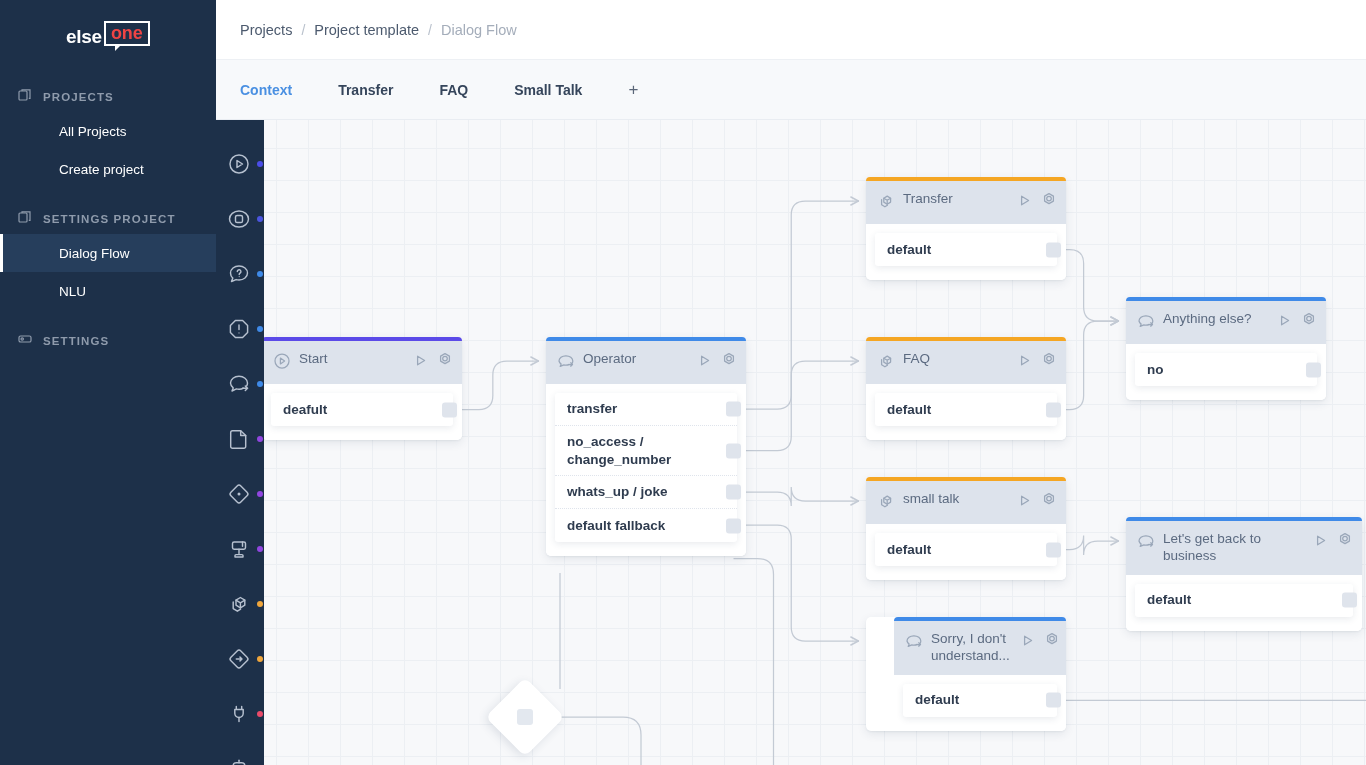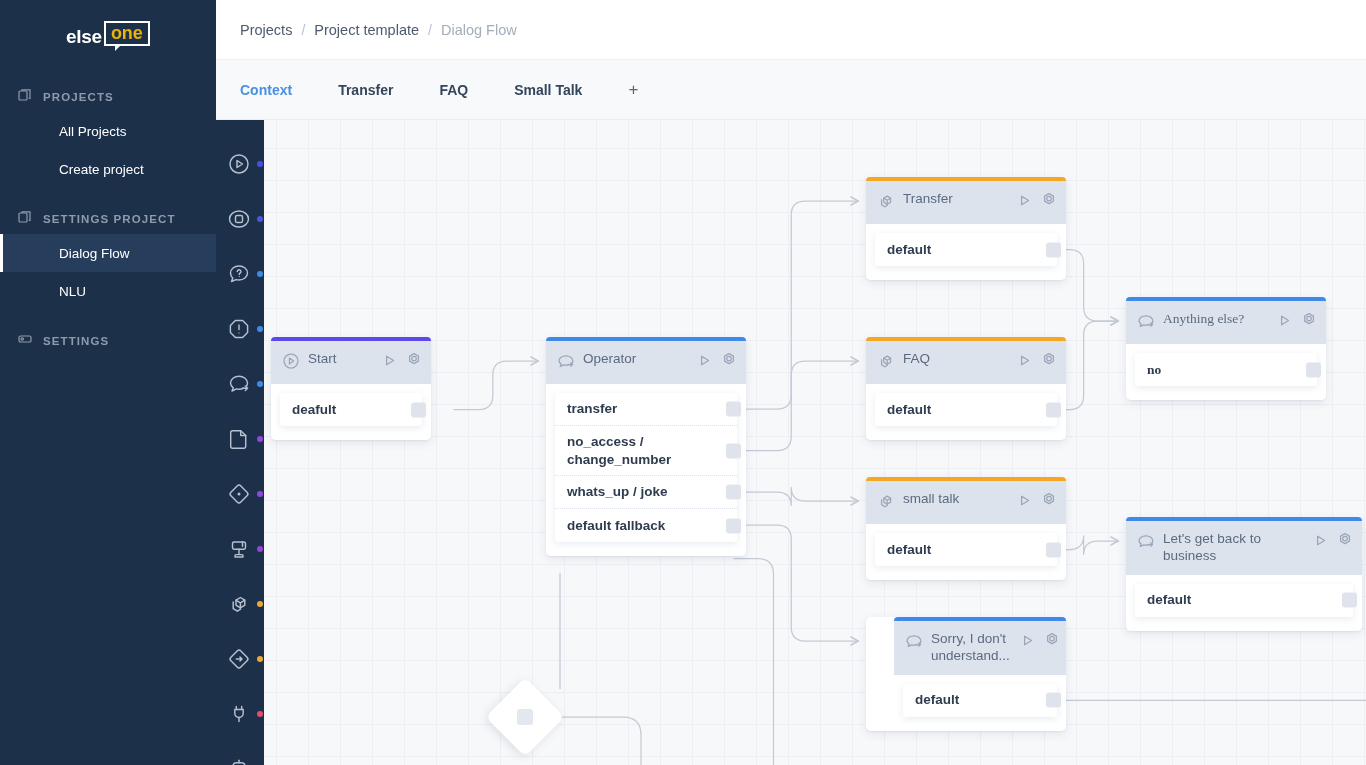--- a/index.html
+++ b/index.html
@@ -23,21 +23,21 @@
     height: 66px; display: flex; align-items: center; justify-content: center;
   }
   .logo { display: flex; align-items: flex-end; user-select: none; }
   .logo-senti {
     color: #ffffff; font-size: 19px; font-weight: bold; letter-spacing: -0.3px;
     line-height: 1;
   }
   .logo-one {
     position: relative; margin-left: 2px;
     border: 2px solid #ffffff; padding: 1px 5px 2px 5px;
-    color: #eab308; font-size: 18px; font-weight: bold; line-height: 1;
+    color: #ef4444; font-size: 18px; font-weight: bold; line-height: 1;
   }
   .logo-one::after {
     content: ""; position: absolute; left: 9px; bottom: -7px;
     width: 0; height: 0;
     border-left: 7px solid #ffffff;
     border-bottom: 7px solid transparent;
   }
 
   .nav-section {
     display: flex; align-items: center; gap: 11px;
@@ -265,21 +265,21 @@
           <path d="M517.5 405.09375 H561.23 Q575.23 405.09375 575.23 419.09375 V507 Q575.23 521 589.23 521 H643" fill="none" stroke="#c3cad4" stroke-width="1.25" marker-end="url(#ah)"></path>
           <path d="M837.5 129.5 H853.63 Q867.63 129.5 867.63 143.5 V187 Q867.63 201 881.63 201 H903" fill="none" stroke="#c3cad4" stroke-width="1.25" marker-end="url(#ah)"></path>
           <path d="M837.5 289.5 H853.63 Q867.63 289.5 867.63 275.5 V215 Q867.63 201 881.63 201 H903" fill="none" stroke="#c3cad4" stroke-width="1.25" marker-end="url(#ah)"></path>
           <path d="M837.5 429.5 H853.63 Q867.63 429.5 867.63 415.5 V435 Q867.63 421 881.63 421 H903" fill="none" stroke="#c3cad4" stroke-width="1.25" marker-end="url(#ah)"></path>
           <path d="M837.5 580.25 H1150" fill="none" stroke="#c3cad4" stroke-width="1.25"></path>
           <path d="M517.5 438.59375 H541.5 Q557.5 438.59375 557.5 454.59375 V645" fill="none" stroke="#c3cad4" stroke-width="1.25"></path>
           <path d="M344 453 V569" fill="none" stroke="#c3cad4" stroke-width="1.25"></path>
           <path d="M337 597 H407 Q425 597 425 615 V645" fill="none" stroke="#c3cad4" stroke-width="1.25"></path>
         </svg>
       <div id="nodes-layer">
-          <div class="node" style="left: 55px; top: 217px; width: 160px;">
+          <div class="node" style="left: 46px; top: 217px; width: 200px;">
             <div class="node-top" style="background:#5b4ae8"></div>
             <div class="node-head">
               <span class="hicon"><svg width="18" height="18" viewBox="0 0 18 18" fill="none" stroke="#9aa7b9" stroke-width="1.25" stroke-linecap="round" stroke-linejoin="round">
                   <circle cx="9" cy="9" r="7"></circle>
                   <path d="M7.4 6.1l4.2 2.9-4.2 2.9z"></path>
                 </svg></span>
               <div class="node-title">Start</div>
               <div class="hbtns">
                 <span class="hbtn"><svg width="15" height="15" viewBox="0 0 15 15" fill="none" stroke="#9aa7b9" stroke-width="1.25" stroke-linejoin="round">
                     <path d="M4.6 3.2l7 4.3-7 4.3z"></path>
@@ -442,21 +442,21 @@
             </div>
             <div class="node-body">
               <div class="rows">
                 <div class="row">
                   <span>default</span>
                   <span class="port"></span>
                 </div>
               </div>
             </div>
           </div>
-          <div class="node" style="left: 910px; top: 177px; width: 200px; font-family: Liberation Serif, serif;">
+          <div class="node" style="left: 910px; top: 177px; width: 200px;">
             <div class="node-top" style="background:#3f8ae8"></div>
             <div class="node-head">
               <span class="hicon"><svg width="18" height="18" viewBox="0 0 18 18" fill="none" stroke="#9aa7b9" stroke-width="1.25" stroke-linecap="round" stroke-linejoin="round">
                   <path d="M12.2 12.4a6.8 6.8 0 01-3.3.8c-.7 0-1.4-.1-2-.3L3.2 14.4l.95-2.4A5.1 5.1 0 012 9c0-2.9 3-5.2 6.9-5.2S15.8 6.1 15.8 9c0 .75-.2 1.45-.56 2.1"></path>
                   <path d="M11.6 12.5h3.8M13.7 10.8l1.8 1.7-1.8 1.7"></path>
                 </svg></span>
               <div class="node-title">Anything else?</div>
               <div class="hbtns">
                 <span class="hbtn"><svg width="15" height="15" viewBox="0 0 15 15" fill="none" stroke="#9aa7b9" stroke-width="1.25" stroke-linejoin="round">
                     <path d="M4.6 3.2l7 4.3-7 4.3z"></path>

